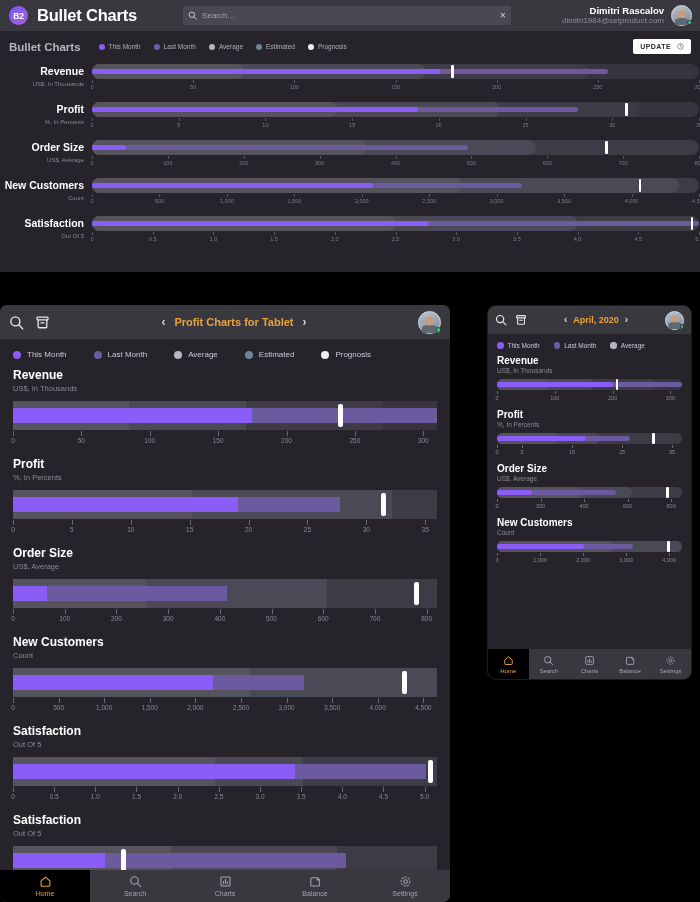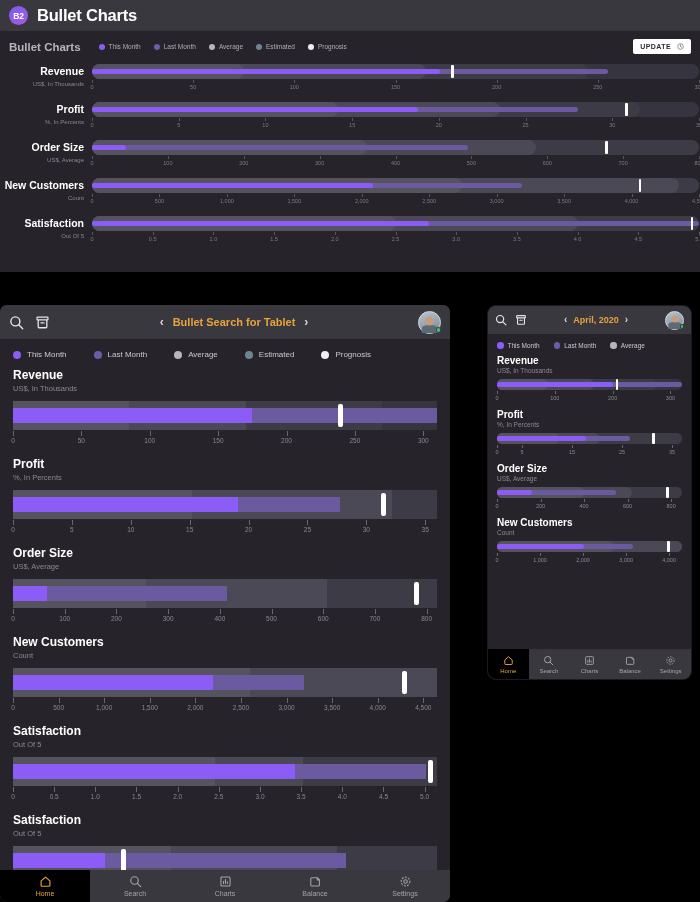--- a/index.html
+++ b/index.html
@@ -188,20 +188,41 @@
 </style>
 </head>
 <body>
 
 <div class="stage">
 
   <div class="desktop">
     <div class="dk-topbar">
       <div class="dk-logo">B2</div>
       <div class="dk-title">Bullet Charts</div>
+      <div class="dk-search">
+        <span class="ic">
+          <svg width="9" height="9" viewBox="0 0 16 16">
+              <circle cx="6.8" cy="6.8" r="4.8" fill="none" stroke="#cfcdd4" stroke-width="1.7"></circle>
+              <line x1="10.4" y1="10.4" x2="14.6" y2="14.6" stroke="#cfcdd4" stroke-width="1.7" stroke-linecap="round"></line>
+            </svg>
+        </span>
+        <input class="dk-search-input" type="text" placeholder="Search..." style="">
+        <span style="color:#cfcdd4;font-size:8px;">✕</span>
+      </div>
+      <div class="dk-user">
+        <div class="dk-user-txt">
+          <div class="dk-user-name">Dimitri Rascalov</div>
+          <div class="dk-user-mail">dimitri1984@setproduct.com</div>
+        </div>
+        <div class="avatar" style="width:21px;height:21px;">
+          <div class="body"></div>
+            <div class="face"></div>
+            <div class="dot"></div>
+        </div>
+      </div>
     </div>
 
     <div class="dk-sub">
       <div class="dk-sub-title">Bullet Charts</div>
       <div class="dk-legend" id="dk-legend">
           <div class="lg-item">
        <span class="lg-dot" style="background:#8b5cf6"></span>
        <span class="lg-txt">This Month</span>
      </div>
           <div class="lg-item">
@@ -431,21 +452,21 @@
       </span>
       <span>
         <svg width="15" height="15" viewBox="0 0 16 16">
             <rect x="2.2" y="2.2" width="11.6" height="3" rx="0.7" fill="none" stroke="#e6e3ea" stroke-width="1.4"></rect>
             <path d="M3.4 5.4v7.2a1 1 0 0 0 1 1h7.2a1 1 0 0 0 1-1V5.4" fill="none" stroke="#e6e3ea" stroke-width="1.4"></path>
             <line x1="6.4" y1="8.4" x2="9.6" y2="8.4" stroke="#e6e3ea" stroke-width="1.4" stroke-linecap="round"></line>
           </svg>
       </span>
       <div class="tb-nav-title">
         <span class="chev">‹</span>
-        <span class="t">Bullet Search for Tablet</span>
+        <span class="t">Profit Charts for Tablet</span>
         <span class="chev">›</span>
       </div>
       <div class="avatar" style="width:23px;height:23px;">
         <div class="body"></div>
           <div class="face"></div>
           <div class="dot"></div>
       </div>
     </div>
     <div class="tb-legend" id="tb-legend">
         <div class="lg-item">

